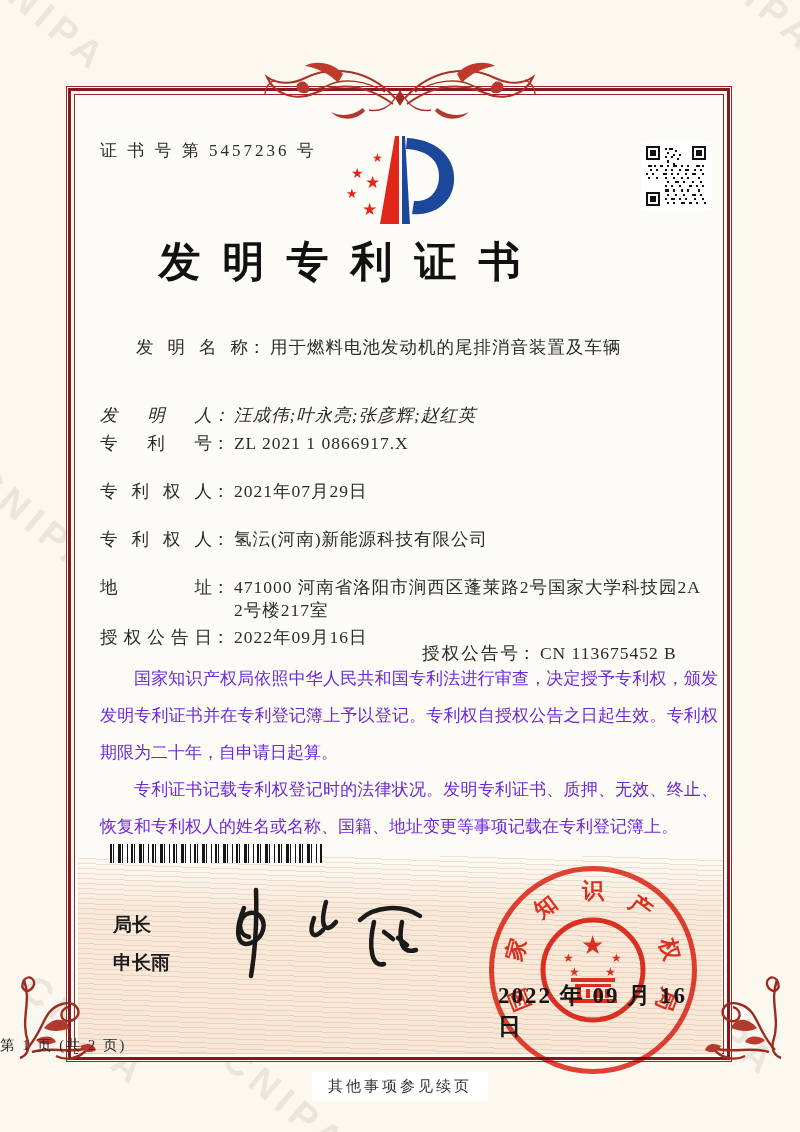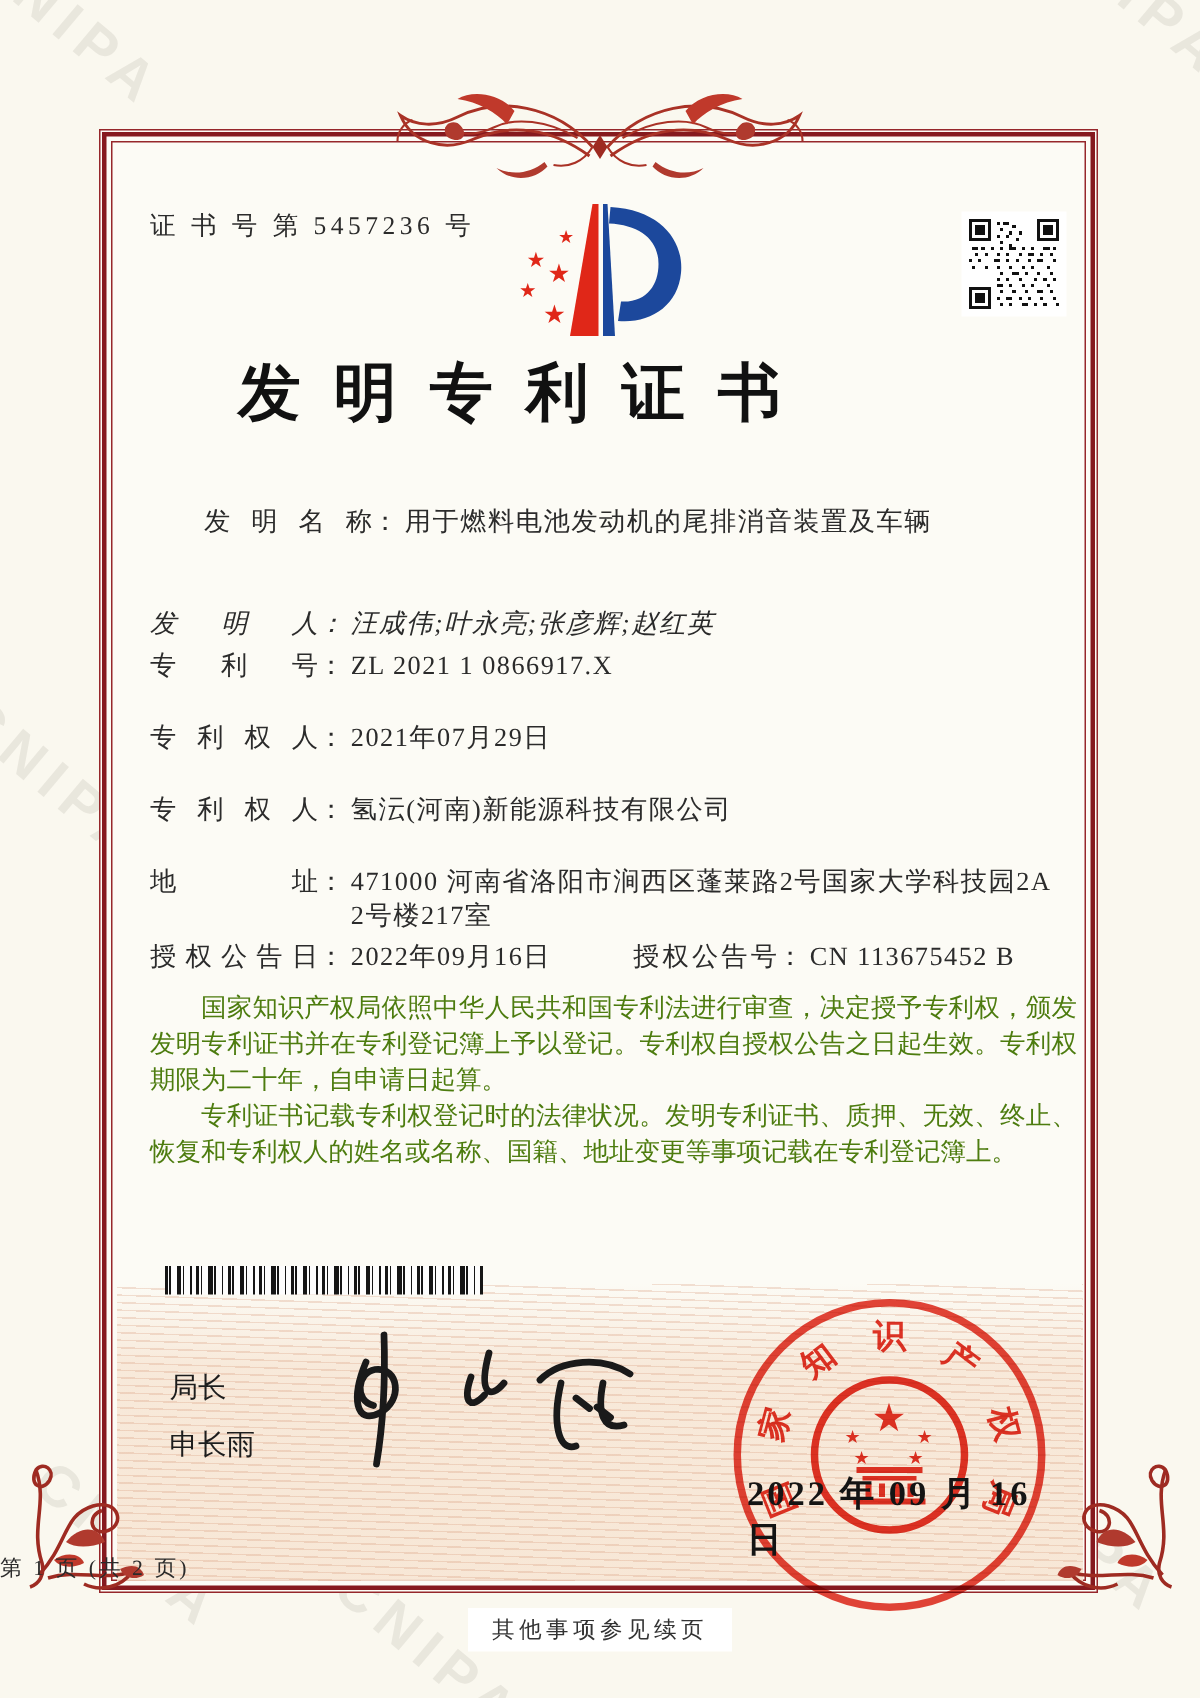--- a/index.html
+++ b/index.html
@@ -29,33 +29,33 @@
       padding:0;z-index:2;display:flex;align-items:center;justify-content:center;}
   .title{position:absolute;left:0;top:234px;width:679px;text-align:center;
          font-size:42px;font-weight:bold;letter-spacing:22px;text-indent:22px;
          color:#111;z-index:2;}
   .fields{position:absolute;left:100px;top:0;width:620px;z-index:2;font-size:17.5px;}
   .row{position:absolute;left:0;width:620px;line-height:23px;}
   .flabel{display:inline-block;width:112px;text-align:justify;text-align-last:justify;
           vertical-align:top;}
   .colon{display:inline-block;vertical-align:top;}
   .fvalue{display:inline-block;vertical-align:top;max-width:480px;letter-spacing:1px;}
-  .pair2{position:absolute;left:322px;top:0;}
+  .pair2{position:absolute;left:322px;top:16px;}
   .pair2 .flabel{width:96px;}
   .paras{position:absolute;left:100px;top:660px;width:618px;z-index:2;
-         font-size:17px;line-height:24px;text-align:justify;color:#4d7c0f;}
+         font-size:17px;line-height:37px;text-align:justify;color:#6d28d9;}
   .paras p{margin:0;text-indent:2em;}
   .barcode{position:absolute;left:110px;top:844px;width:212px;height:19px;z-index:2;
     background:repeating-linear-gradient(90deg,
       #151515 0 2px,#fdfdfd 2px 3px,#151515 3px 4px,#fdfdfd 4px 8px,
       #151515 8px 11px,#fdfdfd 11px 12px,#151515 12px 13px,#fdfdfd 13px 17px,
       #151515 17px 18px,#fdfdfd 18px 21px);}
   .director{position:absolute;left:113px;top:912px;z-index:2;
             font-family:"Liberation Sans","DejaVu Sans",sans-serif;
-            font-size:19px;font-weight:normal;color:#1d1d1d;}
+            font-size:19px;font-weight:bold;color:#1d1d1d;}
   .director div{margin-bottom:12px;}
   .sig{position:absolute;left:222px;top:880px;z-index:2;}
   
   .seal{position:absolute;left:489px;top:866px;width:198px;height:198px;z-index:3;
         border:5px solid rgba(226,53,40,0.92);border-radius:50%;
         mix-blend-mode:multiply;}
   .seal-char{position:absolute;left:50%;top:50%;width:24px;height:24px;margin:-12px;
              display:flex;align-items:center;justify-content:center;
              font-size:22px;font-weight:bold;color:#e23528;
              font-family:"Liberation Sans","DejaVu Sans",sans-serif;}

